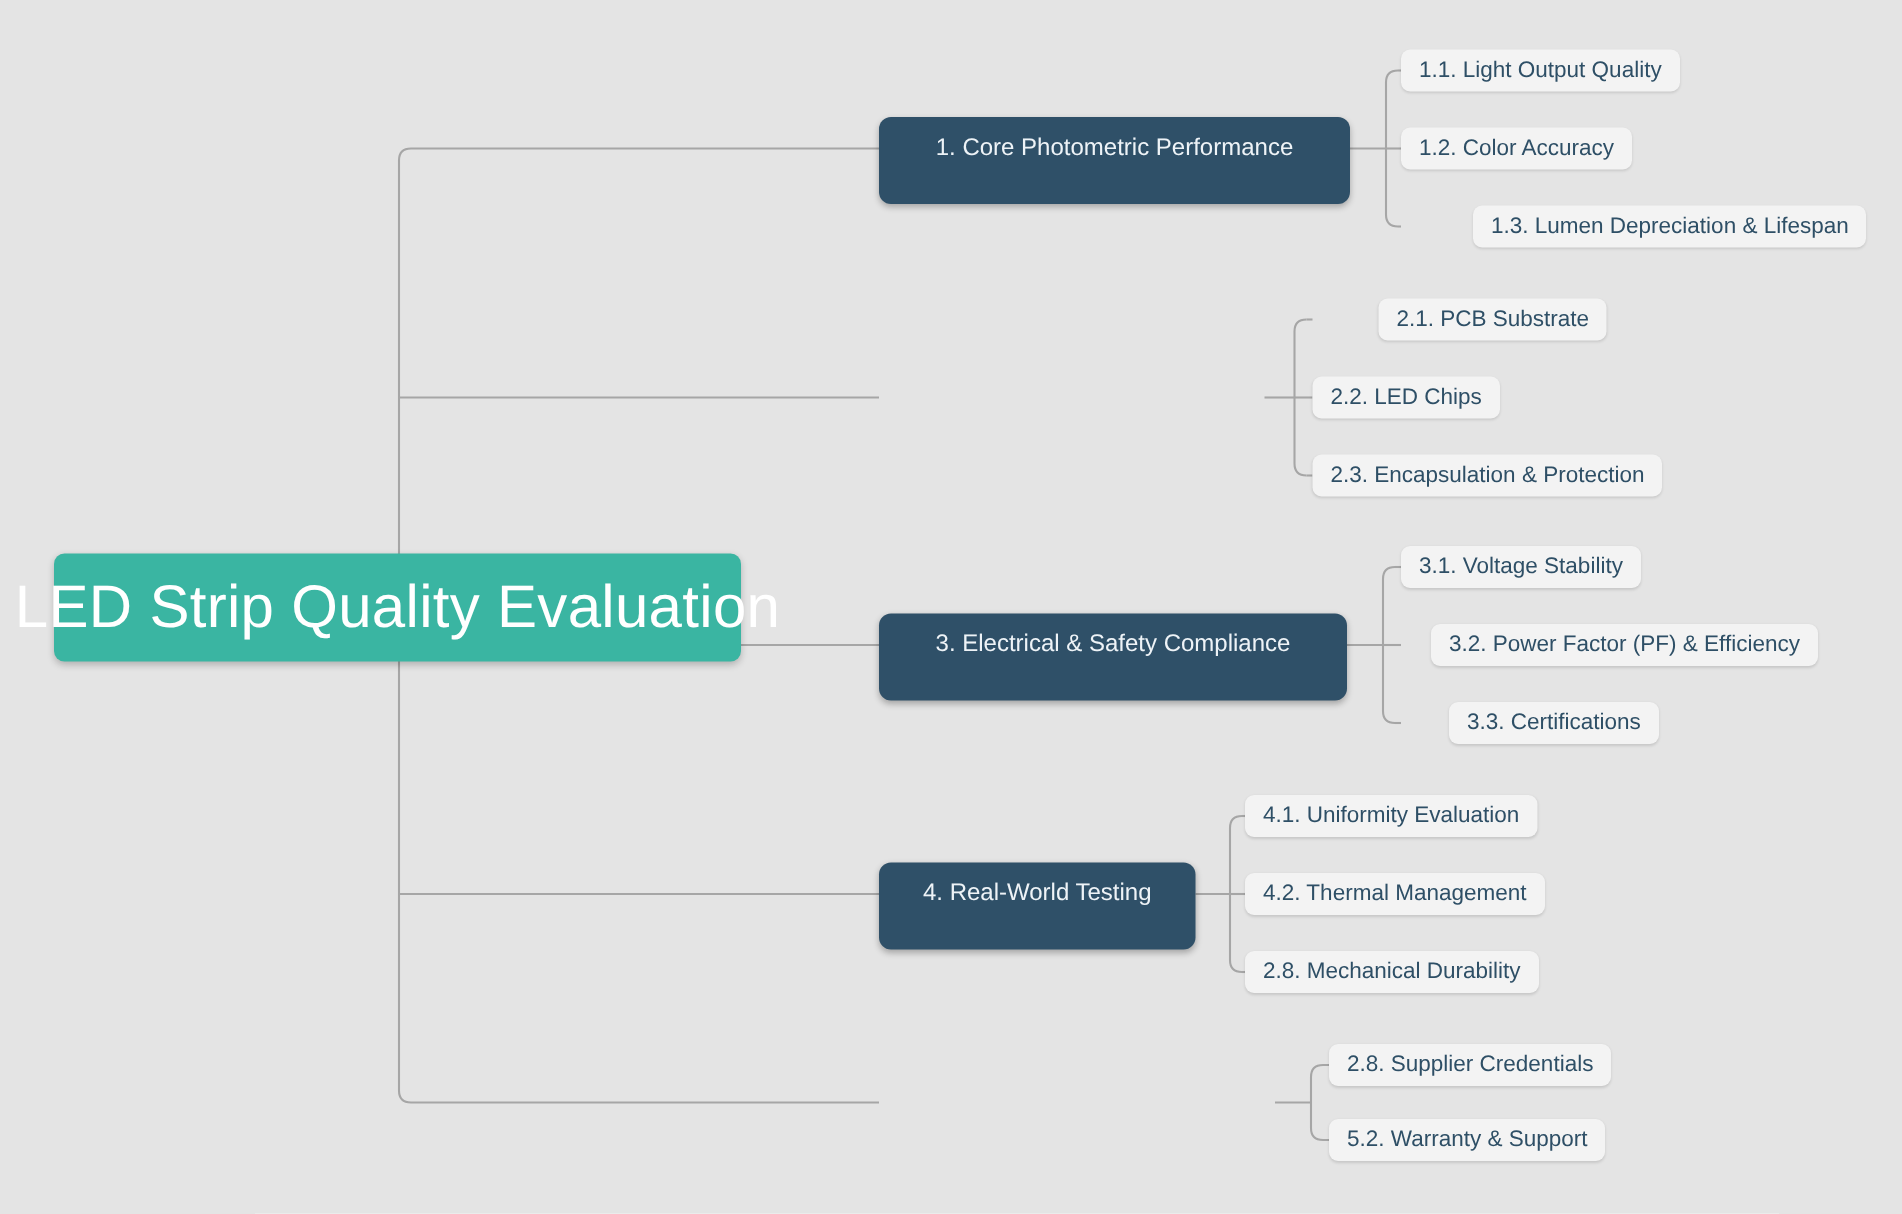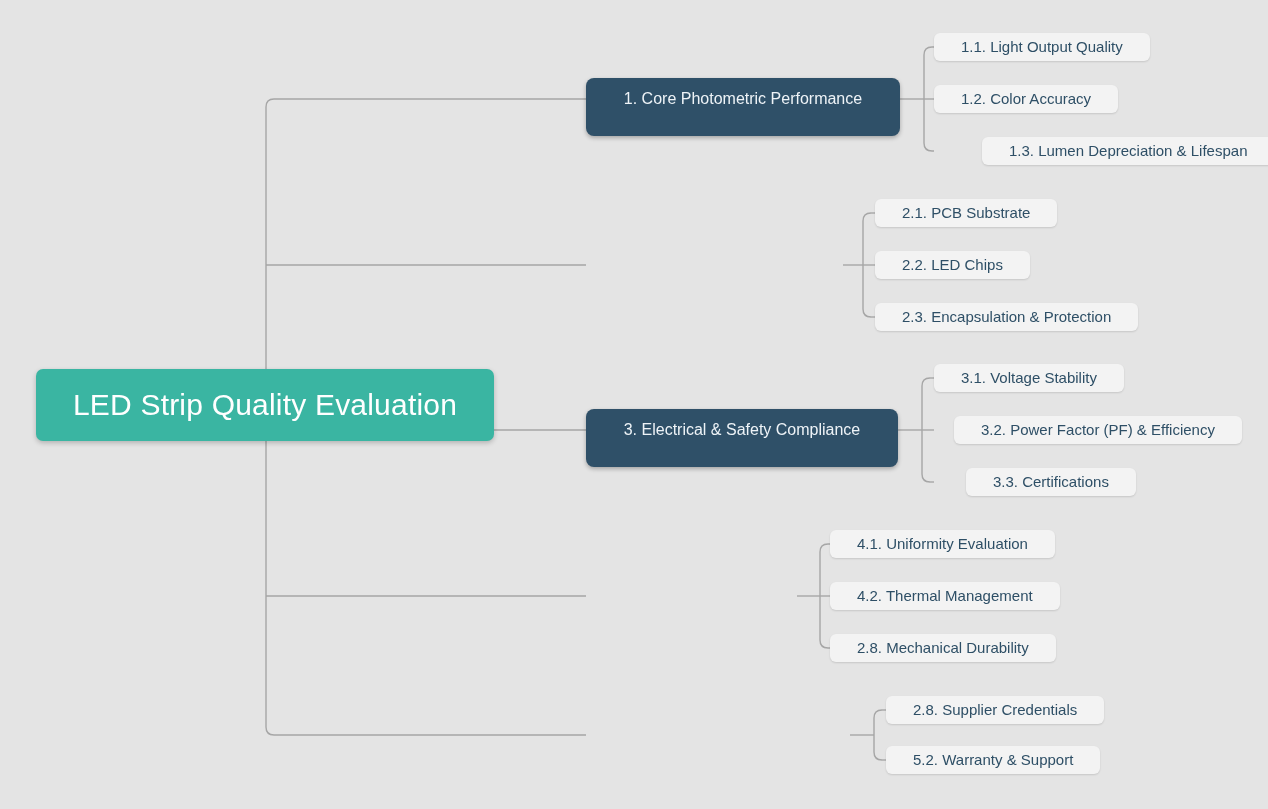--- a/index.html
+++ b/index.html
@@ -13,41 +13,41 @@
   .wires{position:absolute;left:0;top:0;}
   .node{
     position:absolute;
     white-space:nowrap;
     box-sizing:border-box;
     cursor:default;
   }
   .root{
     background:var(--root-bg,#3ab5a2);
     color:#ffffff;
-    font-size:30px;
+    font-size:40px;
     border-radius:7px;
     display:flex;align-items:center;justify-content:center;
     box-shadow:0 2px 5px rgba(0,0,0,.22);
     letter-spacing:.2px;
   }
   .branch{
     background:var(--branch-bg,#2f5068);
     color:#eef3f7;
     font-size:16px;
     height:58px;line-height:42px;
     text-align:center;
     border-radius:8px;
     box-shadow:0 2px 4px rgba(0,0,0,.28);
   }
   .child{
     background:var(--child-bg,#f3f3f3);
     color:var(--child-text,#2e4f66);
     font-size:15px;
     height:28px;line-height:28px;
-    padding:0 27px;
+    padding:0 12px;
     border-radius:6px;
     box-shadow:0 1px 2px rgba(0,0,0,.13);
   }
 </style>
 </head>
 <body>
 
 <div class="canvas">
 
   <svg class="wires" width="1268" height="809" viewBox="0 0 1268 809">
@@ -88,26 +88,27 @@
       <path d="M882,710 Q874,710 874,718 V752 Q874,760 882,760"></path>
       <path d="M882,710 H886"></path>
       <path d="M882,760 H886"></path>
     </g>
   </svg>
 
   <div class="node root" style="left:36px;top:369px;width:458px;height:72px">LED Strip Quality Evaluation</div>
 
   <div class="node branch" style="left:586px;top:78px;width:314px">1. Core Photometric Performance</div>
   <div class="node branch" style="left:586px;top:409px;width:312px">3. Electrical &amp; Safety Compliance</div>
+  <div class="node branch" style="left:586px;top:575px;width:211px">4. Real-World Testing</div>
 
   <div class="node child" style="left:934px;top:33px">1.1. Light Output Quality</div>
   <div class="node child" style="left:934px;top:85px">1.2. Color Accuracy</div>
   <div class="node child" style="left:982px;top:137px">1.3. Lumen Depreciation &amp; Lifespan</div>
 
-  <div class="node child" style="left:875px;top:199px">2.1. PCB Substrate</div>
+  <div class="node child" style="left:919px;top:199px">2.1. PCB Substrate</div>
   <div class="node child" style="left:875px;top:251px">2.2. LED Chips</div>
   <div class="node child" style="left:875px;top:303px">2.3. Encapsulation &amp; Protection</div>
 
   <div class="node child" style="left:934px;top:364px">3.1. Voltage Stability</div>
   <div class="node child" style="left:954px;top:416px">3.2. Power Factor (PF) &amp; Efficiency</div>
   <div class="node child" style="left:966px;top:468px">3.3. Certifications</div>
 
   <div class="node child" style="left:830px;top:530px">4.1. Uniformity Evaluation</div>
   <div class="node child" style="left:830px;top:582px">4.2. Thermal Management</div>
   <div class="node child" style="left:830px;top:634px">2.8. Mechanical Durability</div>

